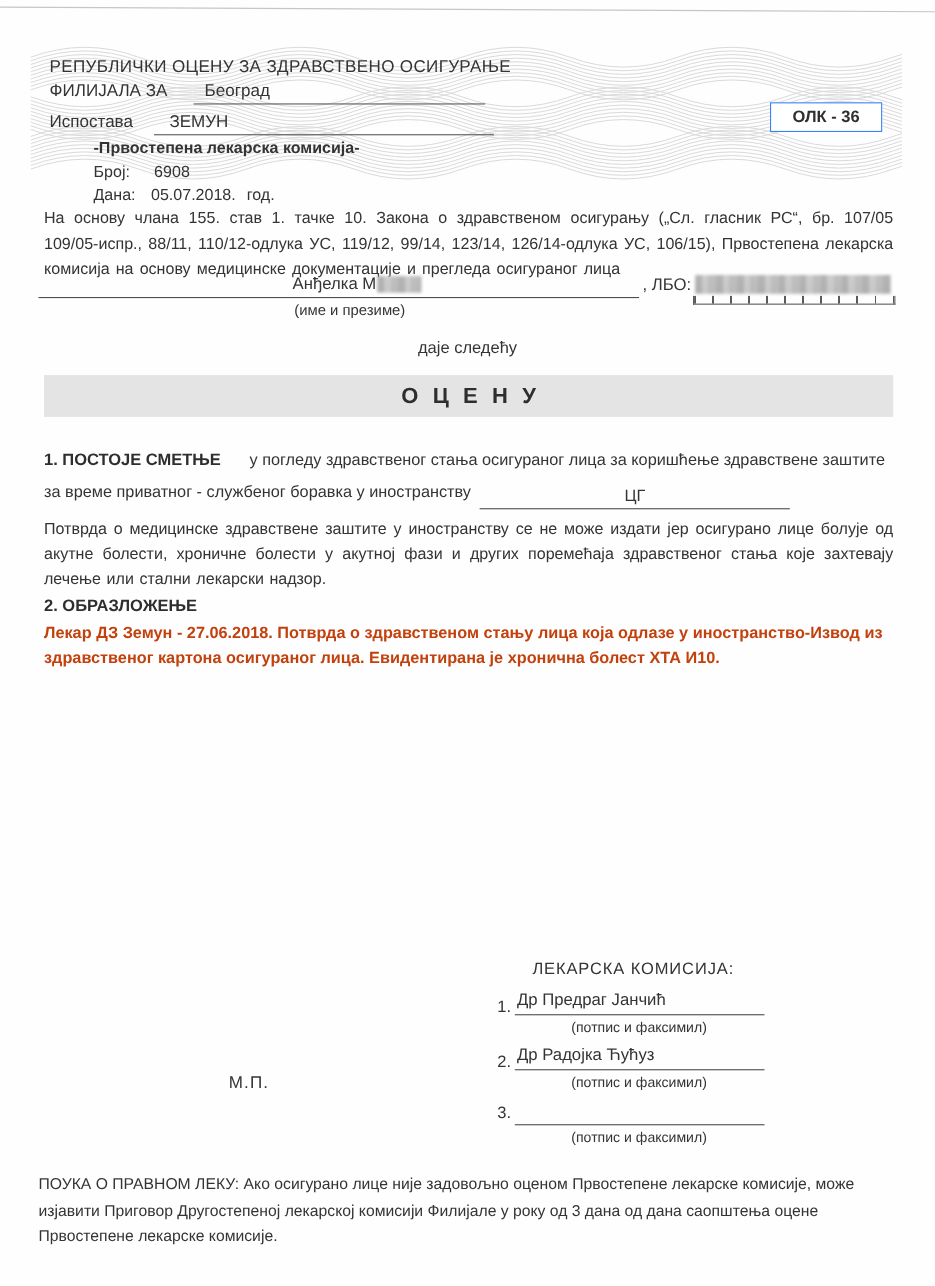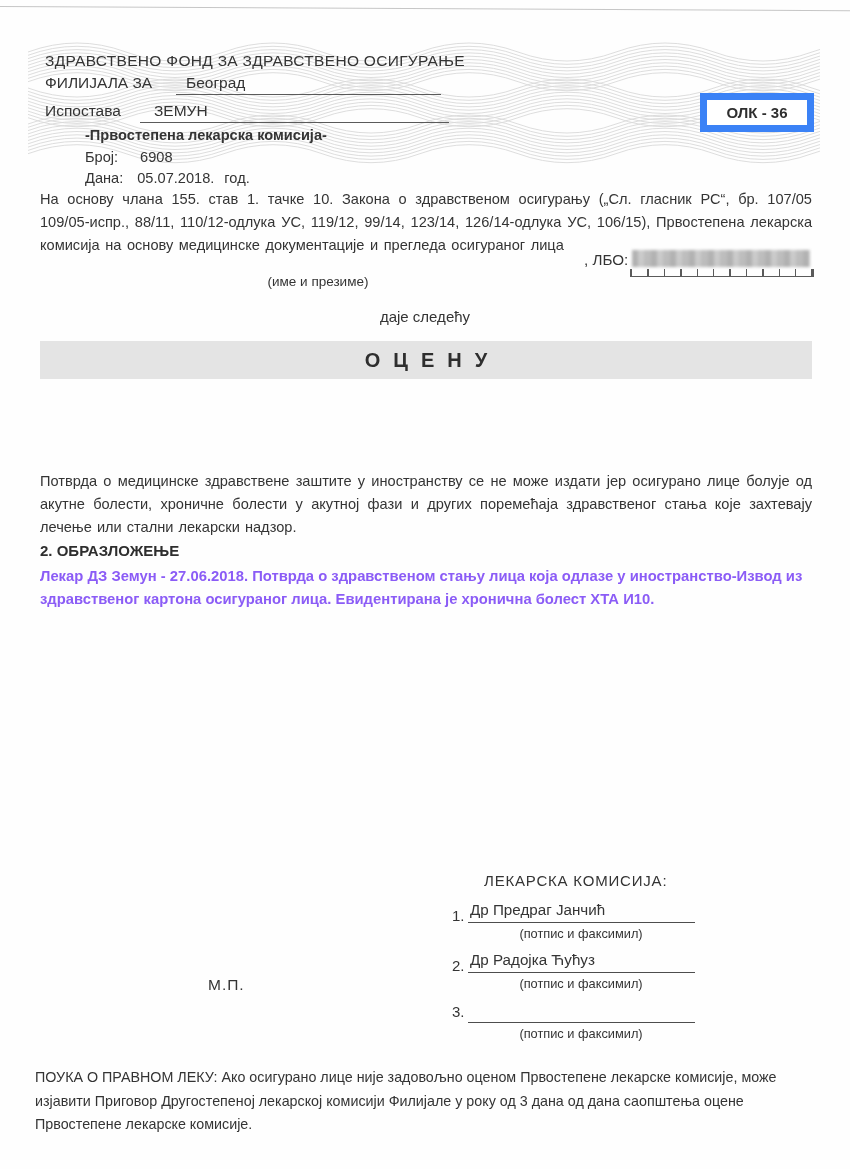--- a/index.html
+++ b/index.html
@@ -24,21 +24,21 @@
   
   .org-title{left:45px;top:52px;font-size:15.5px;letter-spacing:.3px;}
   .branch-row{left:45px;top:74px;font-size:15.5px;}
   .branch-value{position:absolute;left:131px;top:0;width:255px;text-align:left;
     padding-left:10px;border-bottom:1.6px solid #5a5a5a;height:20px;}
   .office-row{left:45px;top:102px;font-size:15.5px;}
   .office-value{position:absolute;left:95px;top:0;width:295px;text-align:left;
     padding-left:14px;border-bottom:1.6px solid #5a5a5a;height:20px;}
   .form-code-box{
     left:700px;top:93px;width:100px;height:25px;
-    background:#ffffff;border:7px solid #3b82f6;
+    background:#ffffff;border:1px solid #3b82f6;
     font-weight:bold;font-size:15px;text-align:center;line-height:25px;color:#2f2f2f;
   }
   .commission-subtitle{left:85px;top:127px;font-size:14.6px;font-weight:bold;}
   .number-row{left:85px;top:149px;font-size:14.6px;}
   .number-value{margin-left:22px;}
   .date-row{left:85px;top:170px;font-size:14.6px;}
   .date-value{margin-left:14px;}
   .date-suffix{margin-left:10px;margin-top:24px;}
   
   .intro{left:40px;top:188px;width:772px;font-size:14.6px;line-height:23px;
@@ -73,21 +73,21 @@
   .sec1-gap{display:inline-block;width:26px;}
   .country-underline{display:inline-block;width:282px;margin-left:8px;
     border-bottom:1.6px solid #4d4d4d;text-align:center;vertical-align:baseline;
     transform:translateY(3px);height:22px;line-height:22px;}
   
   .refusal{left:40px;top:470px;width:772px;font-size:14.6px;line-height:23px;
     text-align:justify;word-spacing:1px;}
   
   .section2-heading{left:40px;top:542px;font-size:15px;font-weight:bold;color:#2e2e2e;}
   .section2-text{left:40px;top:565px;width:772px;font-size:14.8px;line-height:23px;
-    font-weight:bold;color:#8b5cf6;}
+    font-weight:bold;color:#c2410c;}
   
   .commission-title{left:484px;top:872px;font-size:15px;letter-spacing:.8px;}
   .sig-num{font-size:15px;}
   .sig-name{font-size:15.2px;white-space:nowrap;}
   .sig-line{border-bottom:1.6px solid #4d4d4d;}
   .sig-caption{width:226px;text-align:center;font-size:12.8px;}
   .n1{left:452px;top:907px;} .name1{left:470px;top:901px;} .line1{left:468px;top:901px;width:227px;height:21px;} .cap1{left:468px;top:926px;}
   .n2{left:452px;top:957px;} .name2{left:470px;top:951px;} .line2{left:468px;top:951px;width:227px;height:21px;} .cap2{left:468px;top:976px;}
   .n3{left:452px;top:1003px;} .line3{left:468px;top:1003px;width:227px;height:19px;} .cap3{left:468px;top:1026px;}
   .stamp{left:208px;top:976px;font-size:15.5px;letter-spacing:1px;}
@@ -127,21 +127,21 @@
       <path d="M-196 90.6 q 49 -18 98 0 q 49 18 98 0 q 49 -18 98 0 q 49 18 98 0 q 49 -18 98 0 q 49 18 98 0 q 49 -18 98 0 q 49 18 98 0 q 49 -18 98 0 q 49 18 98 0 q 49 -18 98 0 q 49 18 98 0" fill="none" stroke="#d9d9d9" stroke-width="0.9"></path>
       <path d="M-196 93.9 q 49 -18 98 0 q 49 18 98 0 q 49 -18 98 0 q 49 18 98 0 q 49 -18 98 0 q 49 18 98 0 q 49 -18 98 0 q 49 18 98 0 q 49 -18 98 0 q 49 18 98 0 q 49 -18 98 0 q 49 18 98 0" fill="none" stroke="#d9d9d9" stroke-width="0.9"></path>
       <path d="M-196 97.2 q 49 -18 98 0 q 49 18 98 0 q 49 -18 98 0 q 49 18 98 0 q 49 -18 98 0 q 49 18 98 0 q 49 -18 98 0 q 49 18 98 0 q 49 -18 98 0 q 49 18 98 0 q 49 -18 98 0 q 49 18 98 0" fill="none" stroke="#d9d9d9" stroke-width="0.9"></path>
       <path d="M-196 100.5 q 49 -18 98 0 q 49 18 98 0 q 49 -18 98 0 q 49 18 98 0 q 49 -18 98 0 q 49 18 98 0 q 49 -18 98 0 q 49 18 98 0 q 49 -18 98 0 q 49 18 98 0 q 49 -18 98 0 q 49 18 98 0" fill="none" stroke="#d9d9d9" stroke-width="0.9"></path>
       <path d="M-196 103.8 q 49 -18 98 0 q 49 18 98 0 q 49 -18 98 0 q 49 18 98 0 q 49 -18 98 0 q 49 18 98 0 q 49 -18 98 0 q 49 18 98 0 q 49 -18 98 0 q 49 18 98 0 q 49 -18 98 0 q 49 18 98 0" fill="none" stroke="#d9d9d9" stroke-width="0.9"></path>
       <path d="M-196 107.1 q 49 -18 98 0 q 49 18 98 0 q 49 -18 98 0 q 49 18 98 0 q 49 -18 98 0 q 49 18 98 0 q 49 -18 98 0 q 49 18 98 0 q 49 -18 98 0 q 49 18 98 0 q 49 -18 98 0 q 49 18 98 0" fill="none" stroke="#d9d9d9" stroke-width="0.9"></path>
       <path d="M-196 110.4 q 49 -18 98 0 q 49 18 98 0 q 49 -18 98 0 q 49 18 98 0 q 49 -18 98 0 q 49 18 98 0 q 49 -18 98 0 q 49 18 98 0 q 49 -18 98 0 q 49 18 98 0 q 49 -18 98 0 q 49 18 98 0" fill="none" stroke="#d9d9d9" stroke-width="0.9"></path>
       <path d="M-196 113.7 q 49 -18 98 0 q 49 18 98 0 q 49 -18 98 0 q 49 18 98 0 q 49 -18 98 0 q 49 18 98 0 q 49 -18 98 0 q 49 18 98 0 q 49 -18 98 0 q 49 18 98 0 q 49 -18 98 0 q 49 18 98 0" fill="none" stroke="#d9d9d9" stroke-width="0.9"></path>
     </svg>
 
-  <div class="abs org-title z1">ЗДРАВСТВЕНО ФОНД ЗА ЗДРАВСТВЕНО ОСИГУРАЊЕ</div>
+  <div class="abs org-title z1">РЕПУБЛИЧКИ ОЦЕНУ ЗА ЗДРАВСТВЕНО ОСИГУРАЊЕ</div>
 
   <div class="abs branch-row z1">
     <span>ФИЛИЈАЛА ЗА</span>
     <span class="branch-value">Београд</span>
   </div>
 
   <div class="abs form-code-box z1">ОЛК - 36</div>
 
   <div class="abs office-row z1">
     <span>Испостава</span>
@@ -153,31 +153,38 @@
   <div class="abs number-row z1">
     <span>Број:</span><span class="number-value">6908</span>
   </div>
 
   <div class="abs date-row z1">
     <span>Дана:</span><span class="date-value">05.07.2018.</span><span class="date-suffix">год.</span>
   </div>
 
   <div class="abs intro z1">На основу члана 155. став 1. тачке 10. Закона о здравственом осигурању („Сл. гласник РС“, бр. 107/05 109/05-испр., 88/11, 110/12-одлука УС, 119/12, 99/14, 123/14, 126/14-одлука УС, 106/15), Првостепена лекарска комисија на основу медицинске документације и прегледа осигураног лица</div>
 
+  <div class="abs name-line z1">
+    <span class="insured-name">Анђелка М</span>
+    <span class="name-redact redact"></span>
+  </div>
   <div class="abs lbo-label z1">, ЛБО:</div>
   <div class="abs lbo-redact redact z1"></div>
   <div class="abs lbo-comb z1"></div>
   <div class="abs name-caption z1">(име и презиме)</div>
 
   <div class="abs gives-line z1">даје следећу</div>
 
   <div class="abs title-band z1">
     <span>ОЦЕНУ</span>
   </div>
 
+  <div class="abs section1 z1">
+    <span class="sec-heading">1. ПОСТОЈЕ СМЕТЊЕ</span><span class="sec1-gap"></span><span>у погледу здравственог стања осигураног лица за коришћење здравствене заштите за време приватног - службеног боравка у иностранству</span><span class="country-underline"><span>ЦГ</span></span>
+  </div>
 
   <div class="abs refusal z1">Потврда о медицинске здравствене заштите у иностранству се не може издати јер осигурано лице болује од акутне болести, хроничне болести у акутној фази и других поремећаја здравственог стања које захтевају лечење или стални лекарски надзор.</div>
 
   <div class="abs section2-heading z1">2. ОБРАЗЛОЖЕЊЕ</div>
   <div class="abs section2-text z1">Лекар ДЗ Земун - 27.06.2018. Потврда о здравственом стању лица која одлазе у иностранство-Извод из здравственог картона осигураног лица. Евидентирана је хронична болест ХТА И10.</div>
 
   <div class="abs commission-title z1">ЛЕКАРСКА КОМИСИЈА:</div>
 
   <div class="abs sig-num n1 z1">1.</div>
   <div class="abs sig-line line1 z1"></div>

